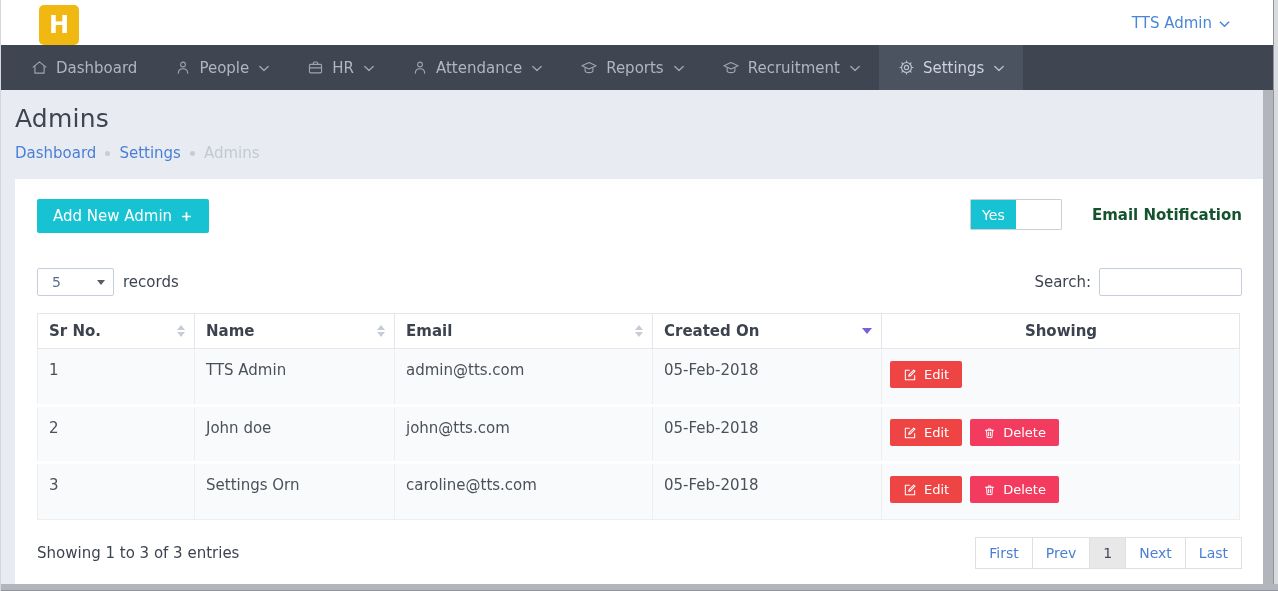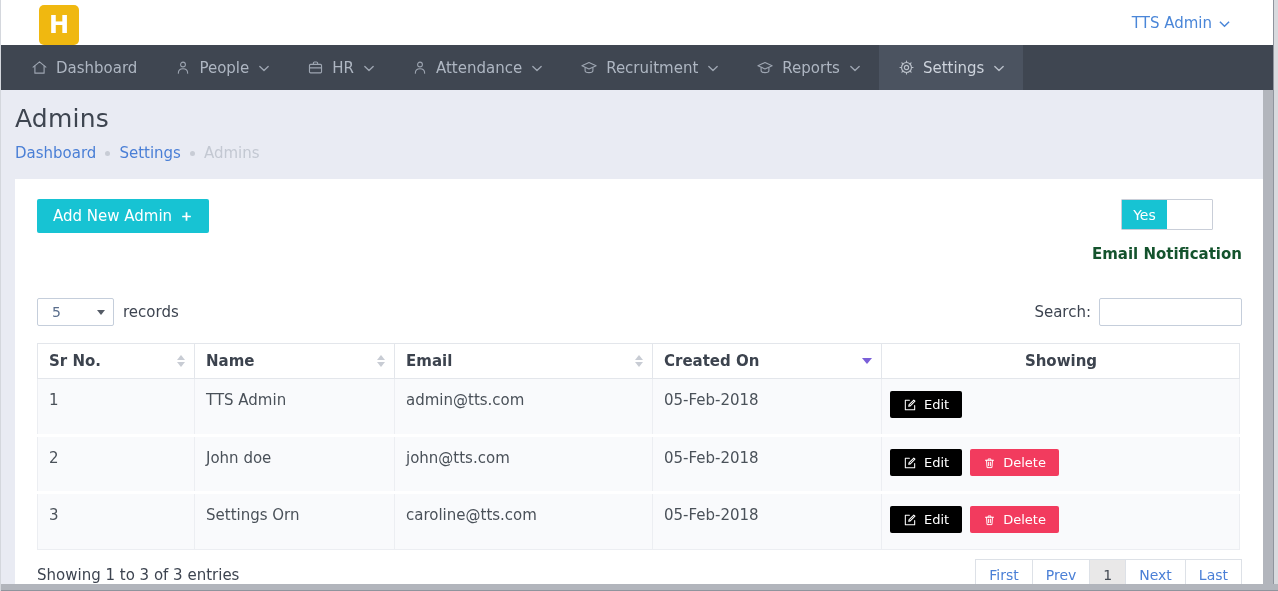--- a/index.html
+++ b/index.html
@@ -30,21 +30,21 @@
   .breadcrumb { display:flex; align-items:center; gap:9px; margin-top:11px; font-size:15px; }
   .crumb-link { color:#4a7fd6; cursor:pointer; }
   .crumb-current { color:#c3c8d2; }
   .crumb-sep { width:5px; height:5px; border-radius:50%; background:#c8ccd5; display:inline-block; }
 
   .card { background:#fff; margin-top:17px; height:407px; padding:20px 22px; }
 
   
   .toolbar-row { display:flex; justify-content:space-between; align-items:flex-start; }
   .btn-add { background:#17c3d3; color:#fff; border:none; font-size:15px; padding:8px 16px; border-radius:2px; display:inline-flex; align-items:center; gap:8px; cursor:pointer; font-family:inherit; }
-  .toggle-wrap { display:flex; align-items:center; gap:15px;flex-direction:column; }
+  .toggle-wrap { display:flex; align-items:center; gap:30px; }
   .toggle { display:flex; border:1px solid #c9ced8; border-radius:1px; cursor:pointer; background:#fff; }
   .toggle-on { width:45px; height:29px; background:#17c3d3; color:#fff; font-size:14px; display:flex; align-items:center; justify-content:center; }
   .toggle-off { width:45px; height:29px; background:#fff; }
   .toggle-label { font-size:15px; font-weight:bold; color:#14532d; }
 
   
   .controls-row { display:flex; justify-content:space-between; align-items:center; margin-top:35px; }
   .records-wrap { display:flex; align-items:center; gap:9px; font-size:15px; color:#3d4450; }
   .select-box { width:77px; height:28px; border:1px solid #c5cedb; border-radius:2px; background:#fff; display:flex; align-items:center; justify-content:space-between; padding:0 8px 0 14px; cursor:pointer; }
   .select-value { color:#5a6e8c; font-size:14px; }
@@ -57,25 +57,25 @@
   thead th { background:#fff; border:1px solid #e3e6eb; font-size:15px; font-weight:bold; color:#3c434e; text-align:left; padding:8px 10px 8px 11px; height:35px; position:relative; cursor:pointer; }
   thead th.center { text-align:center; }
   .sort-icons { position:absolute; right:9px; top:50%; transform:translateY(-50%); display:flex; flex-direction:column; gap:2px; }
   .tri-up { width:0; height:0; border-left:4px solid transparent; border-right:4px solid transparent; border-bottom:5px solid #c8ccd4; }
   .tri-down { width:0; height:0; border-left:4px solid transparent; border-right:4px solid transparent; border-top:5px solid #c8ccd4; }
   .tri-down.active { border-top-color:#7a5fd8; border-left-width:5px; border-right-width:5px; border-top-width:6px; }
   tbody td { background:#f9fafc; border-left:1px solid #eceef2; border-right:1px solid #eceef2; border-bottom:3px solid #fff; border-top:1px solid #eef0f4; vertical-align:top; font-size:15px; color:#4a5159; padding:12px 10px 12px 11px; height:57px; }
   tbody tr:last-child td { border-bottom:1px solid #eceef2; }
   .actions-cell { padding-left:8px !important; }
   .btn-edit, .btn-delete { border:none; color:#fff; font-size:13px; font-family:inherit; padding:6px 13px; border-radius:2px; display:inline-flex; align-items:center; gap:7px; cursor:pointer; }
-  .btn-edit { background:#000000;text-align:right; }
+  .btn-edit { background:#ef4444;text-align:right; }
   .btn-delete { background:#f23b5e; margin-left:8px; }
 
   
-  .footer-row { display:flex; justify-content:space-between; align-items:center; margin-top:9px; }
+  .footer-row { display:flex; justify-content:space-between; align-items:center; margin-top:17px; }
   .summary { font-size:15px; color:#3d4450; }
   .pagination { display:flex; }
   .page-btn { min-width:34px; height:32px; padding:8px 13px; background:#fff; border:1px solid #dde1e7; color:#4a7fd6; font-size:14px; font-family:inherit; display:flex; align-items:center; justify-content:center; cursor:pointer; margin-left:-1px; }
   .page-btn:first-child { margin-left:0; }
   .page-btn.active { background:#e9e8e8; color:#454c55; }
 
   
   .v-scrollbar { position:absolute; top:90px; right:5px; width:10px; height:495px; background:#b2b5bc; z-index:5; }
   .v-track { position:absolute; top:0; right:0; width:5px; height:100%; background:#d8dade; border-left:1px solid #8f949d; z-index:4; }
   .h-scrollbar { position:absolute; left:0; bottom:1px; height:6px; width:100%; background:#b2b5bc; z-index:5; }
@@ -151,35 +151,35 @@
           </svg>
         </span>
       </div>
       <div class="nav-item">
         <span style="display:flex">
           <svg width="18" height="17" viewBox="0 0 24 24" fill="none" stroke="currentColor" stroke-width="1.6" stroke-linecap="round" stroke-linejoin="round">
             <path d="M2 9.5 L12 5 L22 9.5 L12 14 Z"></path>
             <path d="M6.5 12 V16.3 C6.5 17.9 9 19.3 12 19.3 C15 19.3 17.5 17.9 17.5 16.3 V12"></path>
           </svg>
         </span>
-        <span>Recruitment</span>
+        <span>Reports</span>
         <span class="nav-caret" style="display:flex">
           <svg width="10" height="7" viewBox="0 0 12 8" fill="none" stroke="currentColor" stroke-width="1.6" stroke-linecap="round" stroke-linejoin="round">
             <path d="M1 1.5 L6 6.5 L11 1.5"></path>
           </svg>
         </span>
       </div>
       <div class="nav-item">
         <span style="display:flex">
           <svg width="18" height="17" viewBox="0 0 24 24" fill="none" stroke="currentColor" stroke-width="1.6" stroke-linecap="round" stroke-linejoin="round">
             <path d="M2 9.5 L12 5 L22 9.5 L12 14 Z"></path>
             <path d="M6.5 12 V16.3 C6.5 17.9 9 19.3 12 19.3 C15 19.3 17.5 17.9 17.5 16.3 V12"></path>
           </svg>
         </span>
-        <span>Reports</span>
+        <span>Recruitment</span>
         <span class="nav-caret" style="display:flex">
           <svg width="10" height="7" viewBox="0 0 12 8" fill="none" stroke="currentColor" stroke-width="1.6" stroke-linecap="round" stroke-linejoin="round">
             <path d="M1 1.5 L6 6.5 L11 1.5"></path>
           </svg>
         </span>
       </div>
       <div class="nav-item active">
         <span style="display:flex">
           <svg width="17" height="17" viewBox="0 0 24 24" fill="none" stroke="currentColor" stroke-width="1.6" stroke-linecap="round" stroke-linejoin="round">
             <circle cx="12" cy="12" r="3"></circle>

